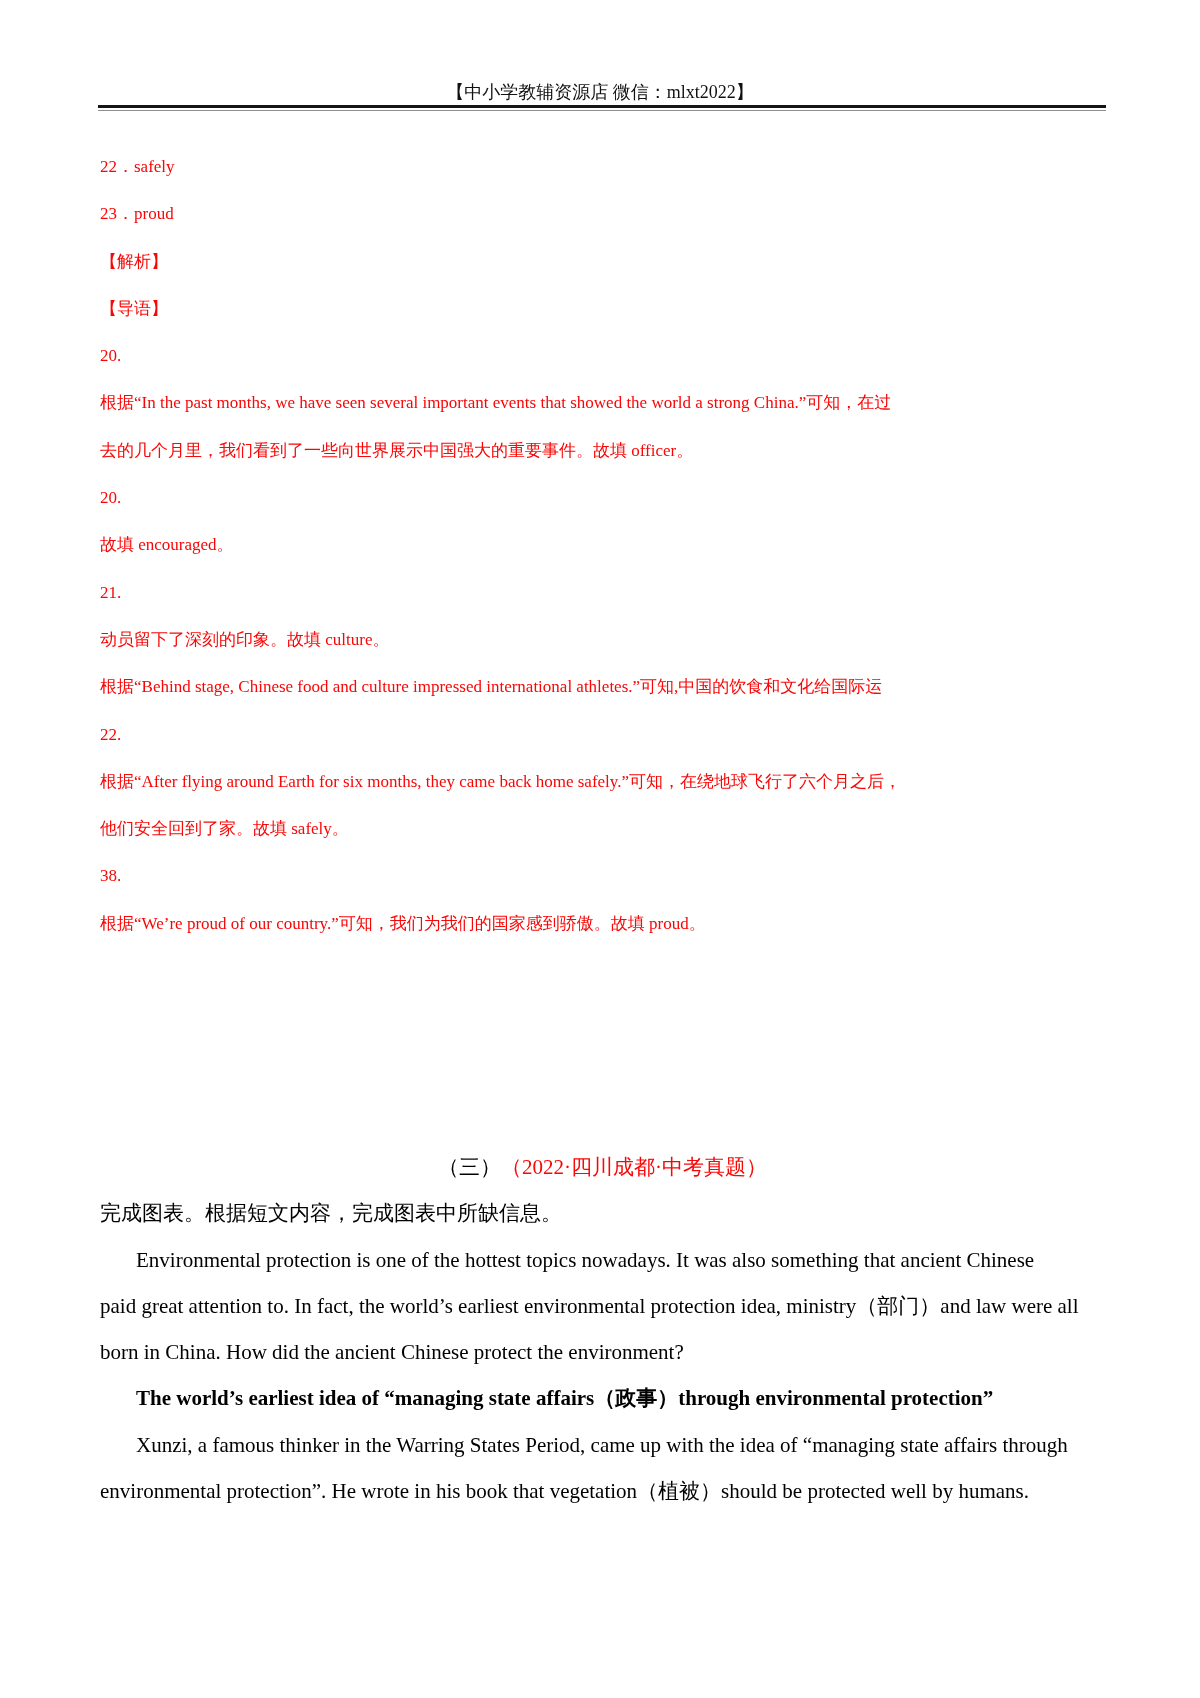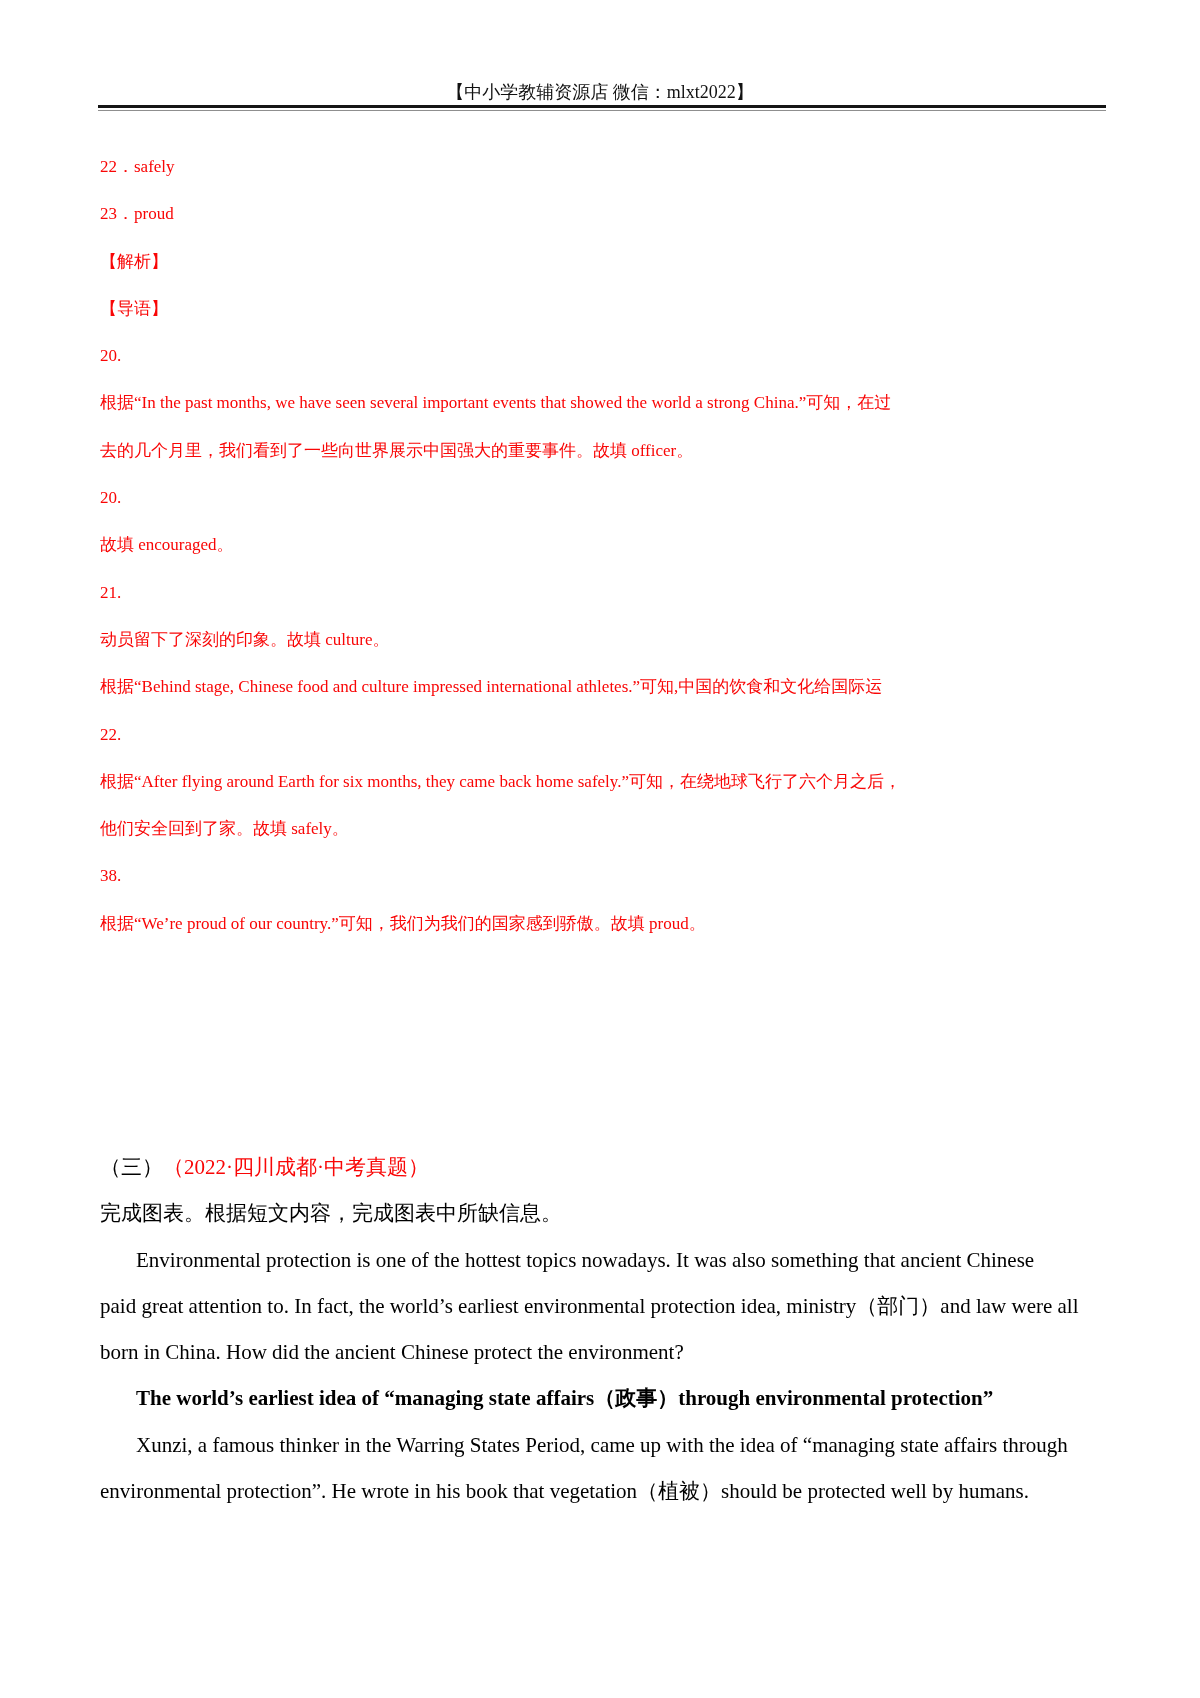--- a/index.html
+++ b/index.html
@@ -45,21 +45,21 @@
     left:100px; top:1144px;
     width:1005px;
   }
   .section-three .line {
     height:46.3px;
     line-height:46.3px;
     font-size:21px;
     color:#000000;
     white-space:nowrap;
   }
-  .center { white-space:nowrap; }
+  .center { text-align:center; white-space:nowrap; }
   .indent { padding-left:36px; }
   .bold { font-weight:bold; }
   .red { color:#f90606; }
 </style>
 </head>
 <body>
 
 <div class="page">
 
   <div class="doc-header">【中小学教辅资源店 微信：mlxt2022】</div>

